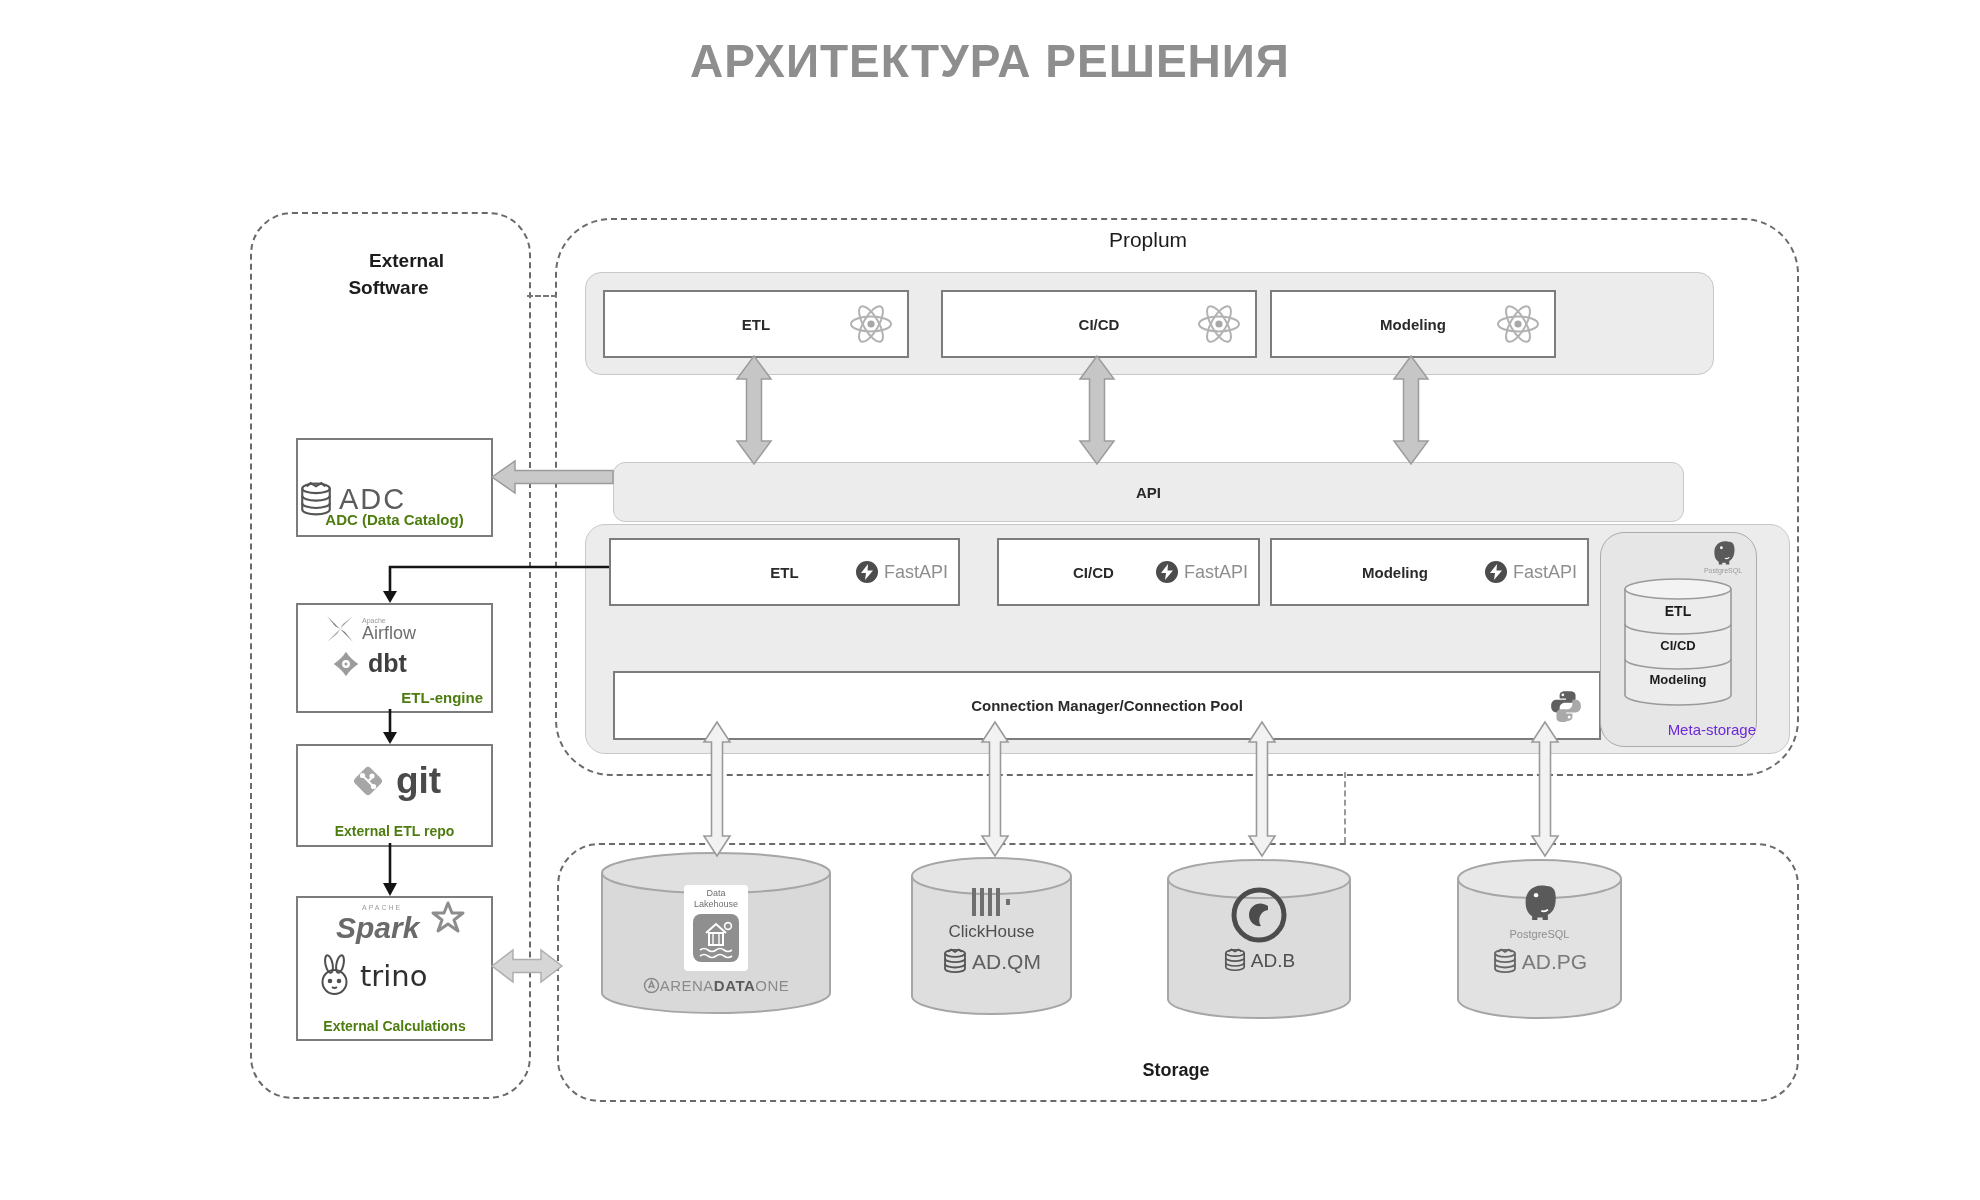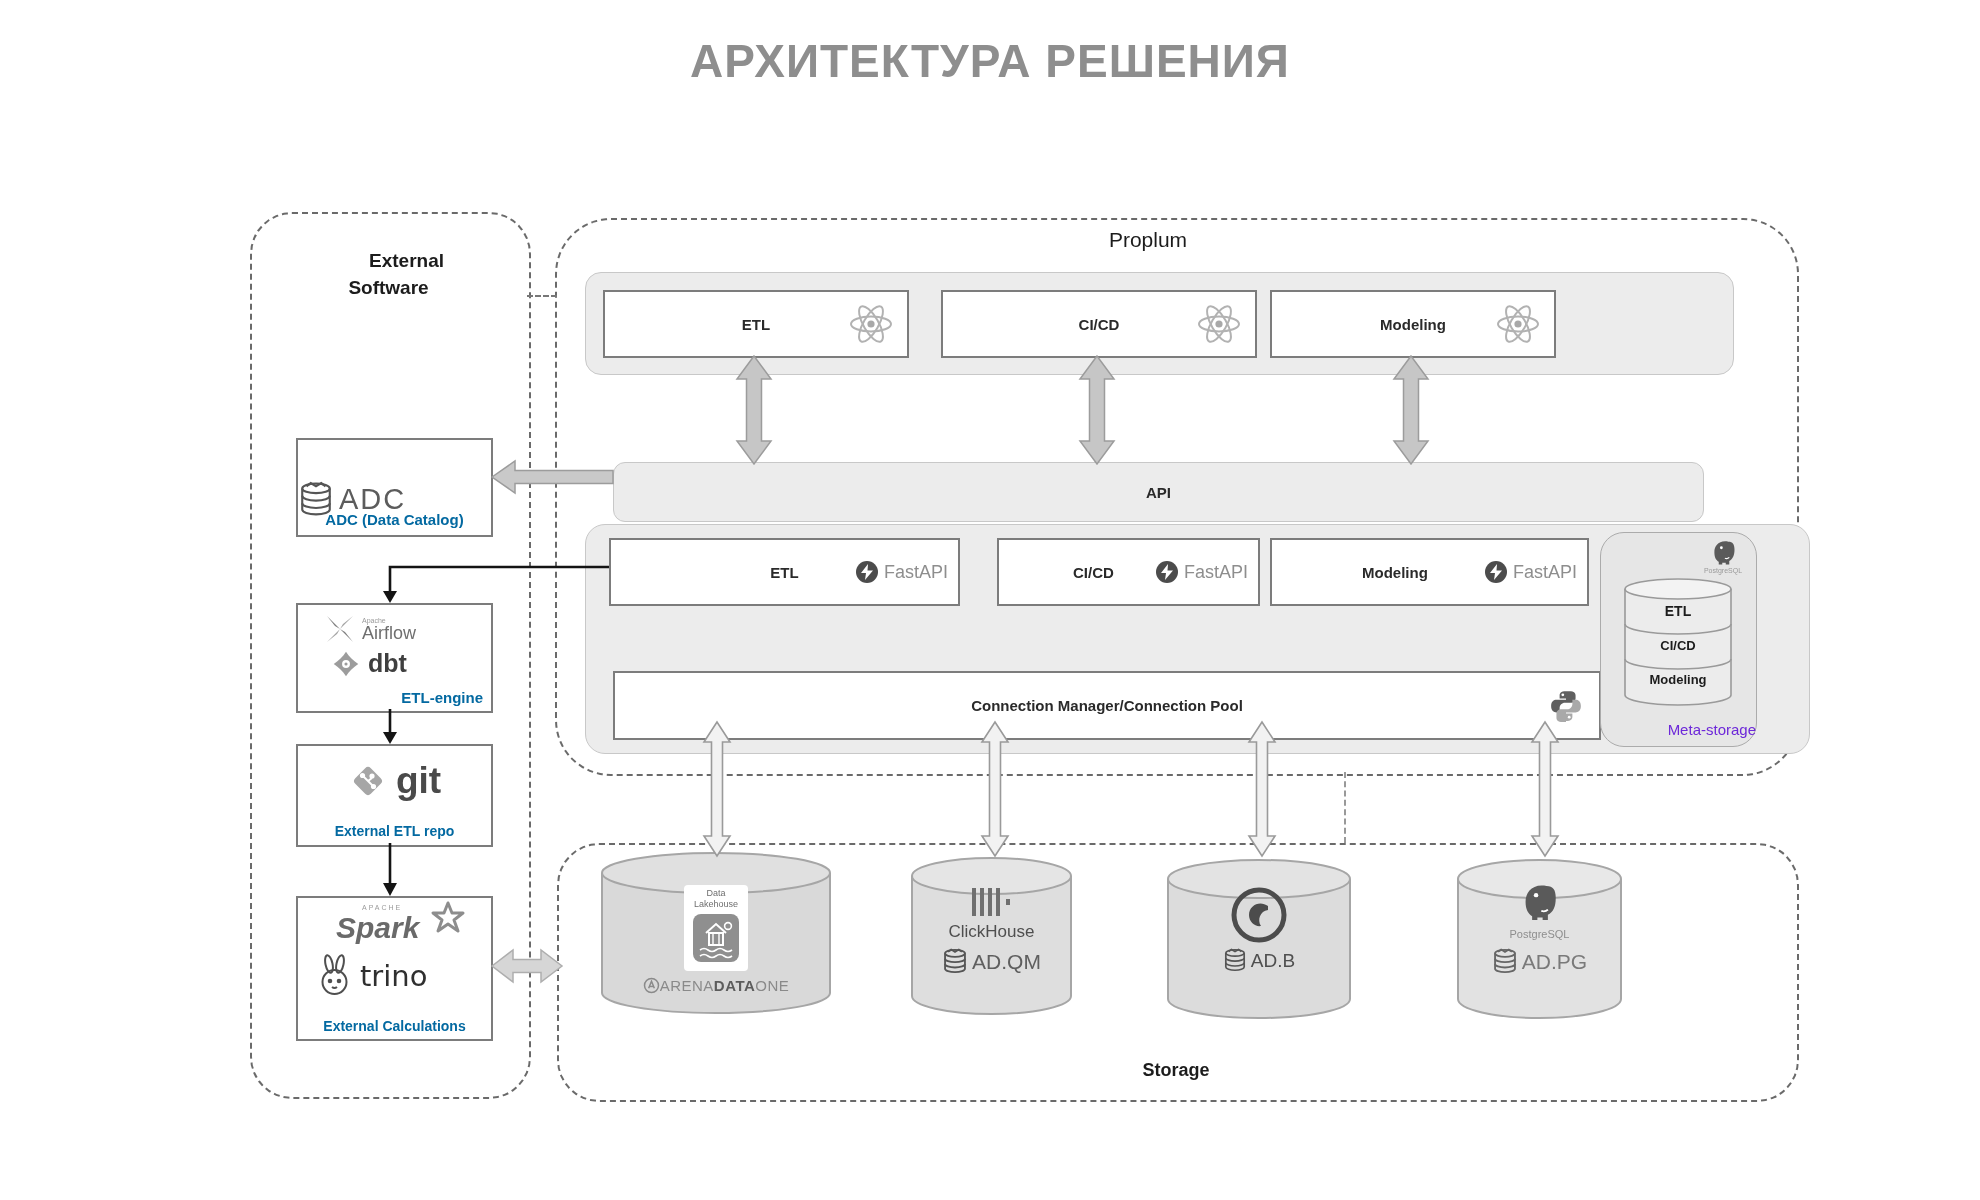--- a/index.html
+++ b/index.html
@@ -1,24 +1,24 @@
 <!DOCTYPE html>
 <html><head>
 <meta charset="utf-8">
 <style>
   html,body{margin:0;padding:0;background:#fff;}
   .canvas{position:relative;width:1980px;height:1200px;background:#fff;overflow:hidden;
           font-family:"Liberation Sans",sans-serif;color:#1c1c1c;}
   .abs{position:absolute;}
   .dashed-panel{position:absolute;border:2px dashed #6a6a6a;border-radius:42px;background:transparent;}
-  .gray-panel{position:absolute;background:#ececec;border:1px solid #c8c8c8;border-radius:16px;padding-left:20px;}
+  .gray-panel{position:absolute;background:#ececec;border:1px solid #c8c8c8;border-radius:16px;}
   .white-box{position:absolute;background:#fff;border:2px solid #7c7c7c;}
   .panel-label{position:absolute;font-weight:bold;color:#161616;}
   .center-label{position:absolute;left:0;right:0;text-align:right;font-weight:normal;color:#6d28d9;}
-  .caption{position:absolute;font-weight:bold;color:#0369a1;}
+  .caption{position:absolute;font-weight:bold;color:#4d7c0f;}
   .module-label{position:absolute;left:0;right:0;top:0;bottom:0;display:flex;align-items:center;justify-content:center;
                 font-weight:bold;font-size:15px;color:#2a2a2a;}
   .icon-right{position:absolute;right:12px;top:50%;transform:translateY(-50%);}
   .fastapi{position:absolute;right:10px;top:50%;transform:translateY(-50%);display:flex;align-items:center;gap:5px;}
   .fastapi-text{font-size:18px;color:#8e8e8e;}
   .cyl-content{position:absolute;left:0;right:0;text-align:center;}
   .dbrow{display:flex;align-items:flex-end;justify-content:center;gap:4px;}
   svg{display:block;}
 </style>
 </head>

